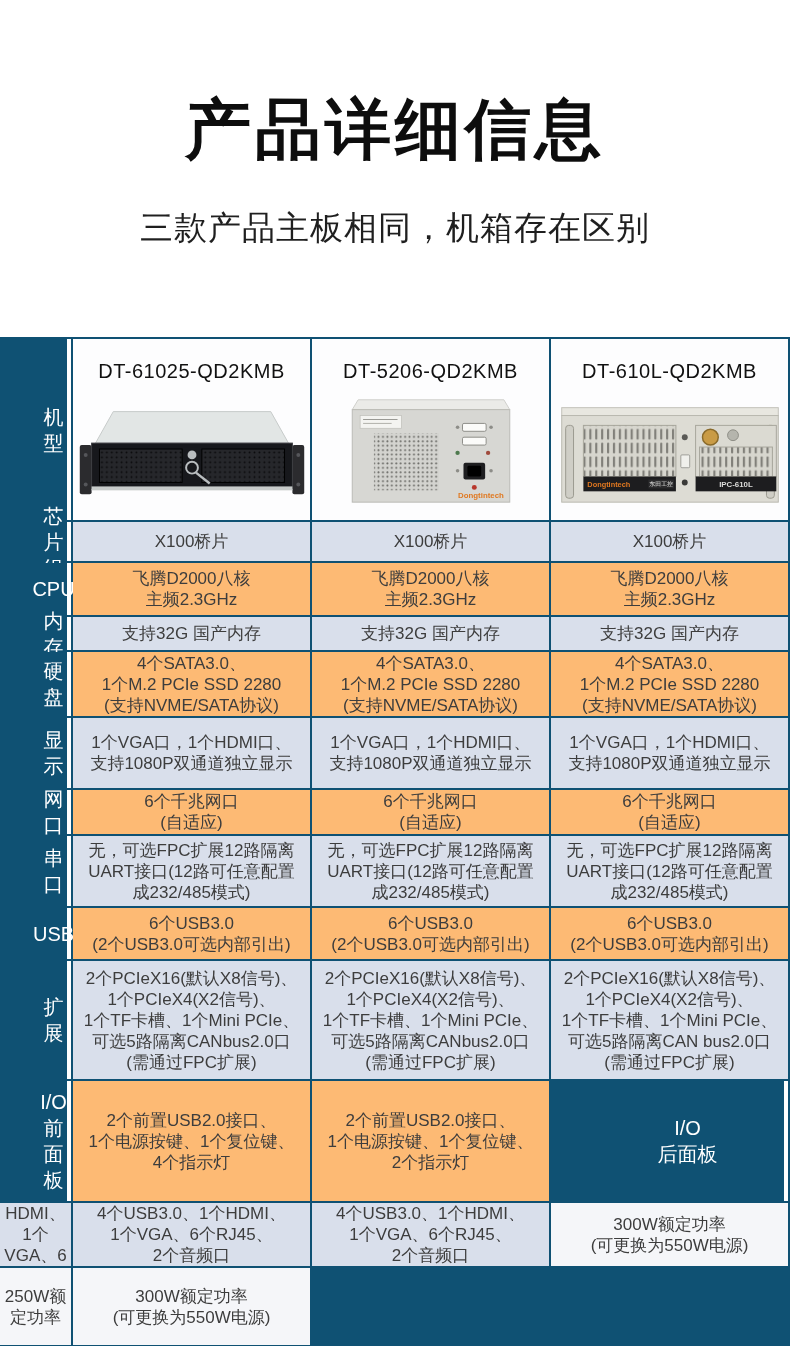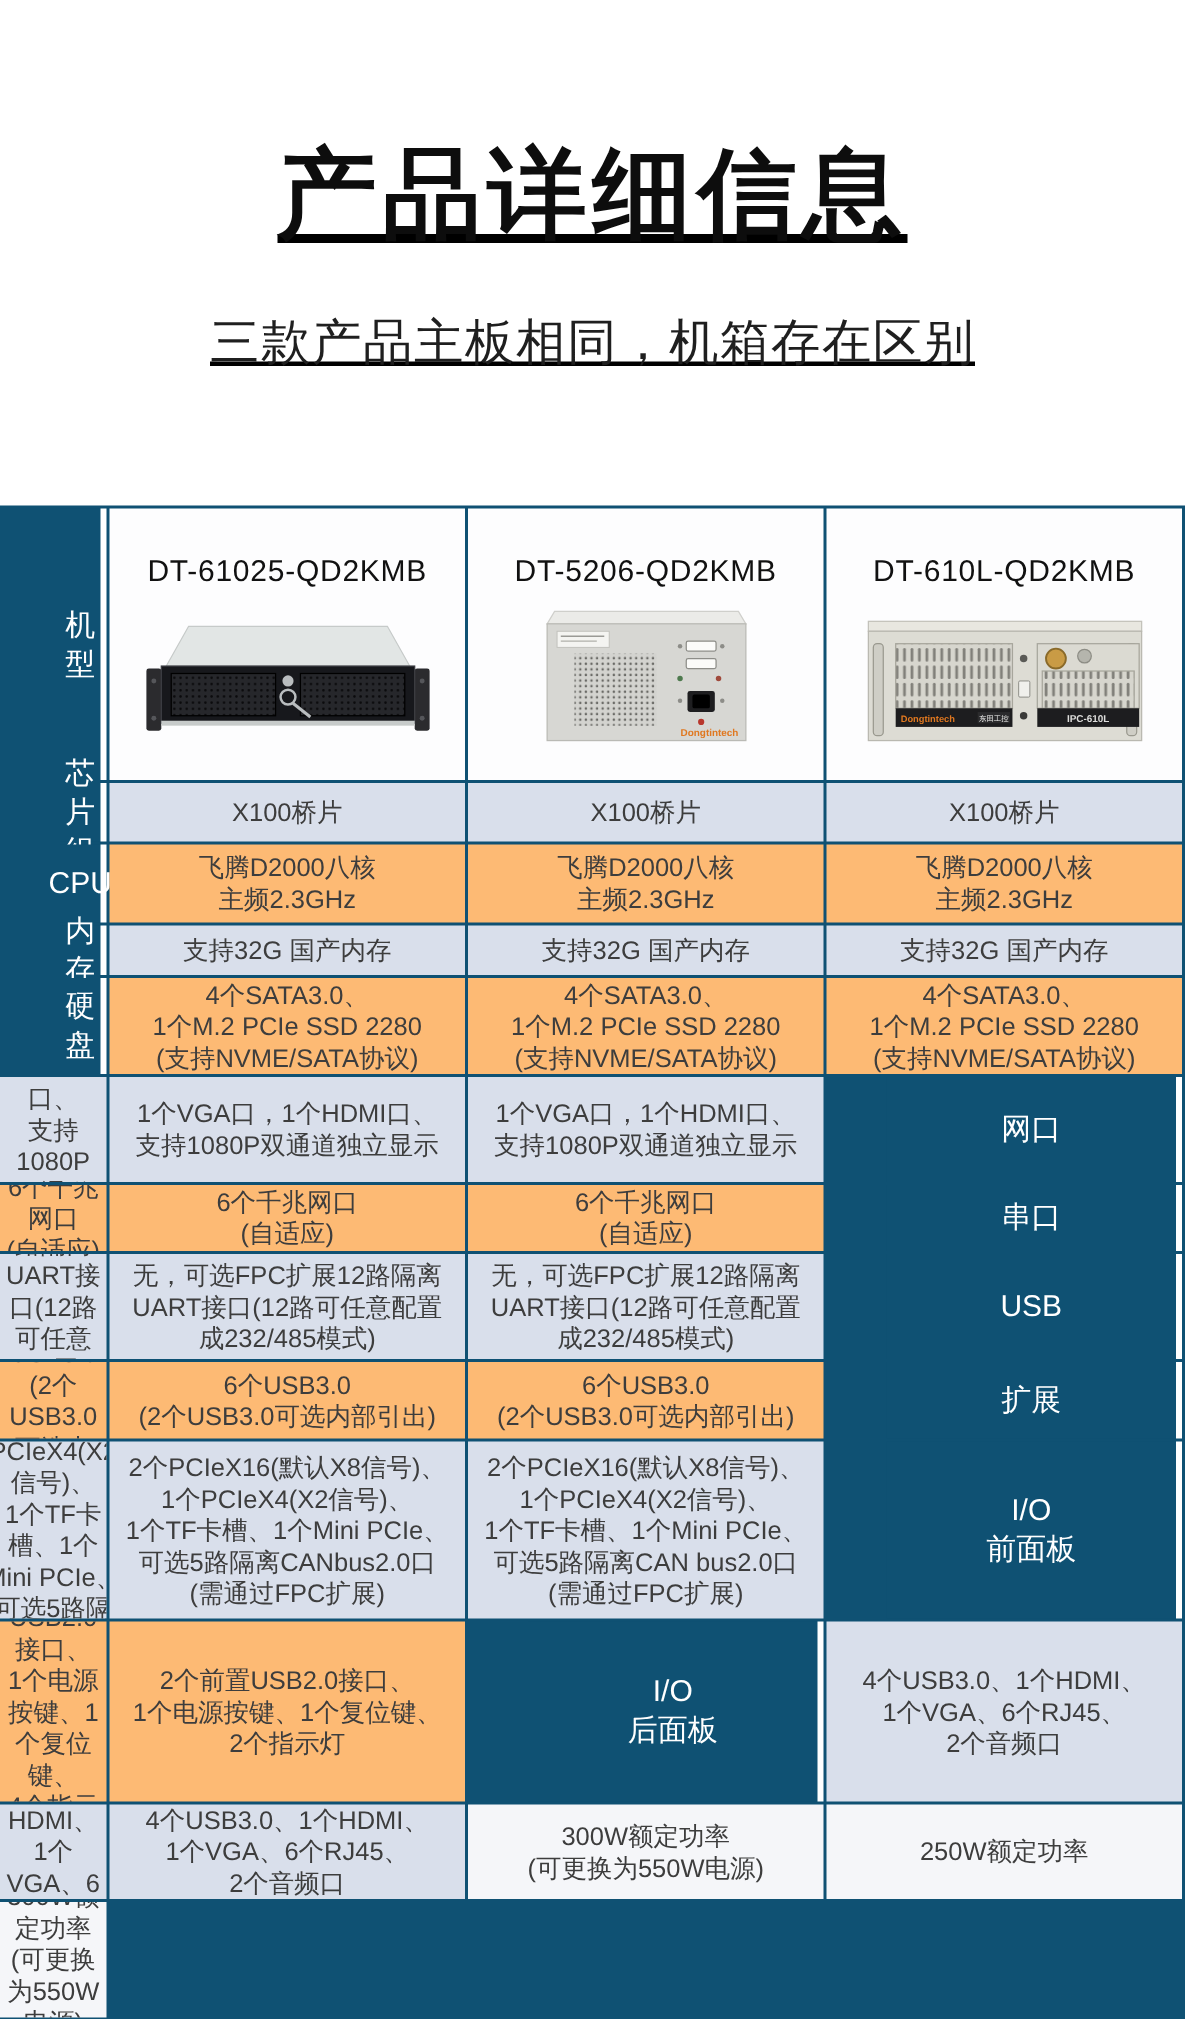--- a/index.html
+++ b/index.html
@@ -2,21 +2,21 @@
 <html><head>
 <meta charset="utf-8">
 <style>
   html,body{margin:0;padding:0;}
   body{
     width:790px;height:1346px;overflow:hidden;background:#ffffff;
     font-family:"Liberation Sans","DejaVu Sans",sans-serif;
     -webkit-font-smoothing:antialiased;
   }
   
-  .page-header{height:337px;box-sizing:border-box;padding-top:92px;text-align:center;text-decoration:underline;}
+  .page-header{height:337px;box-sizing:border-box;padding-top:92px;text-align:center;}
   .page-title{
     margin:0;font-size:66px;font-weight:900;color:#0d0d0d;
     letter-spacing:4px;line-height:1.15;
   }
   .page-subtitle{
     margin:38px 0 0 0;font-size:33px;color:#1f1f1f;letter-spacing:1px;font-weight:400;
   }
   
   .spec-table{
     display:grid;
@@ -41,21 +41,21 @@
     text-align:center;white-space:pre-line;
     font-size:17px;line-height:21px;color:#3d3d3d;
     padding:2px 4px;box-sizing:border-box;overflow:hidden;
   }
   .row-light{background:#fdba74;}
   .row-shade{background:#d9dfeb;}
   .row-power{background:#f5f6f9;}
   .model-cell{
     background:#fdfdfe;
     display:flex;flex-direction:column;align-items:center;justify-content:flex-start;
-    padding:18px;box-sizing:border-box;overflow:hidden;
+    padding:8px;box-sizing:border-box;overflow:hidden;
   }
   .product-name{
     margin-top:14px;font-size:20px;color:#111111;letter-spacing:0.5px;
   }
   .product-img{margin-top:4px;}
 </style>
 </head>
 <body>
 
 <div class="page-header">
@@ -175,20 +175,21 @@
   <div class="cell row-light">4个SATA3.0、
 1个M.2 PCIe SSD 2280
 (支持NVME/SATA协议)</div>
   <div class="cell row-light">4个SATA3.0、
 1个M.2 PCIe SSD 2280
 (支持NVME/SATA协议)</div>
   <div class="cell row-light">4个SATA3.0、
 1个M.2 PCIe SSD 2280
 (支持NVME/SATA协议)</div>
 
+  <div class="rail">显示</div>
   <div class="cell row-shade">1个VGA口，1个HDMI口、
 支持1080P双通道独立显示</div>
   <div class="cell row-shade">1个VGA口，1个HDMI口、
 支持1080P双通道独立显示</div>
   <div class="cell row-shade">1个VGA口，1个HDMI口、
 支持1080P双通道独立显示</div>
 
   <div class="rail">网口</div>
   <div class="cell row-light">6个千兆网口
 (自适应)</div>

